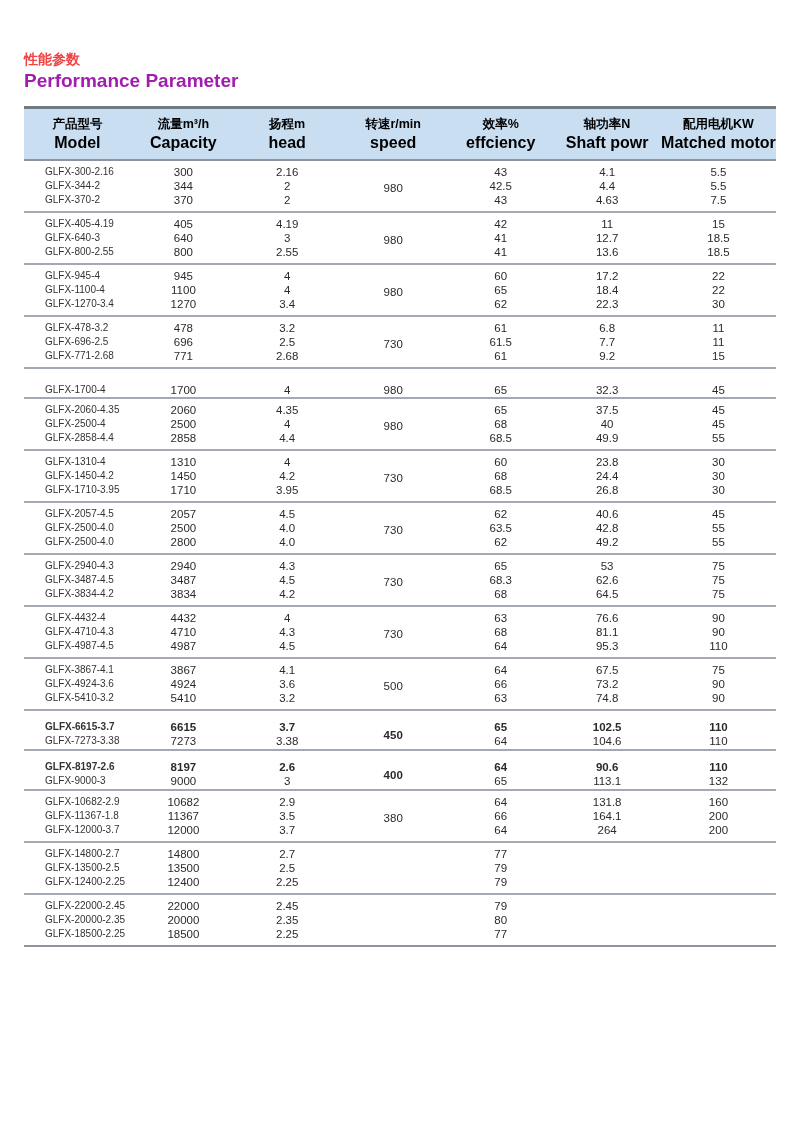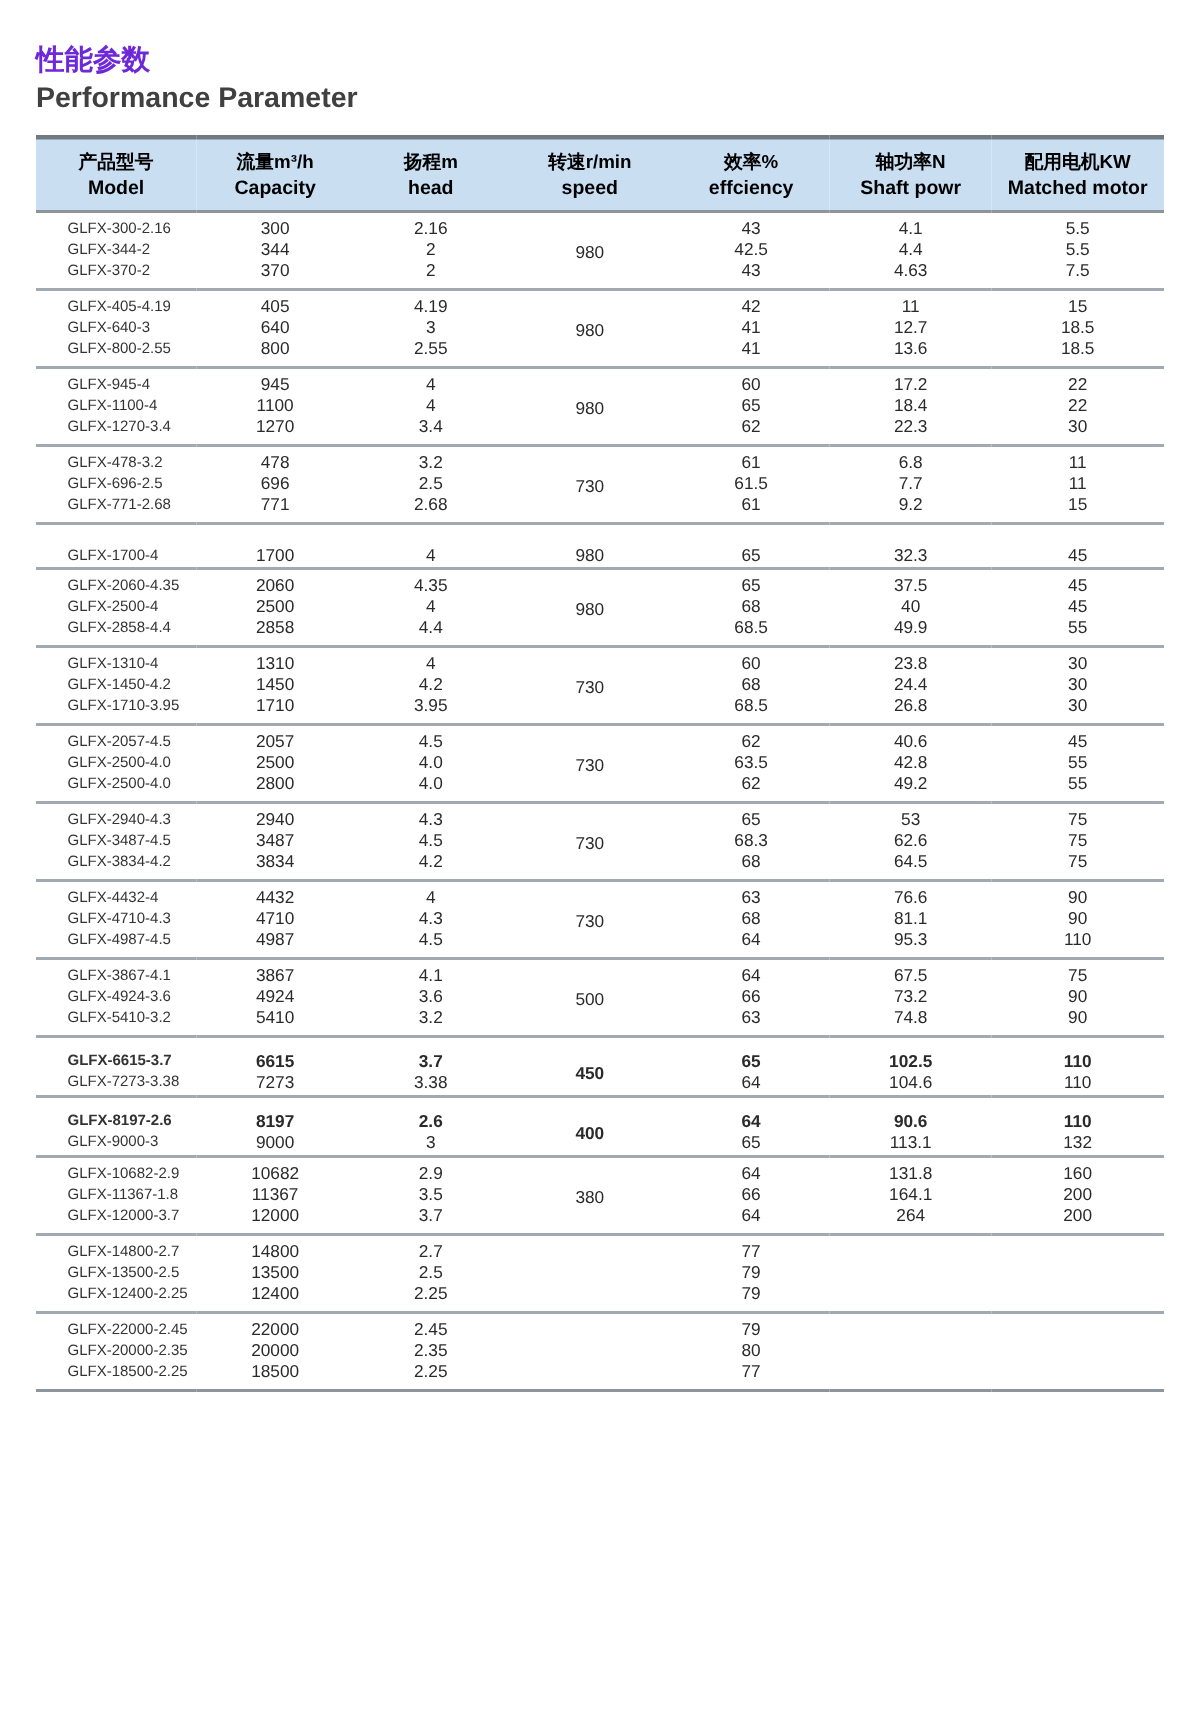--- a/index.html
+++ b/index.html
@@ -7,27 +7,28 @@
   body {
     width: 800px;
     height: 1145px;
     font-family: "Liberation Sans", "DejaVu Sans", sans-serif;
     color: #2a2a2a;
     position: relative;
   }
   .page { padding: 28px 24px 0 24px; }
 
   .title-zh {
-    color: #6d28d9;
-    font-size: 19px;
+    color: #ef4444;
+    font-size: 14px;
     font-weight: bold;
     line-height: 1.35;
+    margin-top: 22px;
   }
   .title-en {
-    color: #404040;
+    color: #a21caf;
     font-size: 19px;
     font-weight: bold;
     line-height: 1.25;
     margin-bottom: 13px;
   }
 
   table.perf {
     width: 752px;
     border-collapse: collapse;
     table-layout: fixed;
@@ -45,21 +46,21 @@
   thead th {
     background: #c9def1;
     border-bottom: 2px solid #8d949c;
     padding: 7px 0 6px 0;
     font-weight: 600;
     color: #000000;
     text-align: center;
     vertical-align: middle;
   }
   .h-zh { font-size: 12.5px; line-height: 1.35; }
-  .h-en { font-size: 13px; line-height: 1.3; }
+  .h-en { font-size: 16px; line-height: 1.3; }
 
   tbody td {
     font-size: 11.5px;
     line-height: 14px;
     text-align: center;
     vertical-align: middle;
     padding: 0;
     color: #2a2a2a;
     white-space: nowrap;
   }

